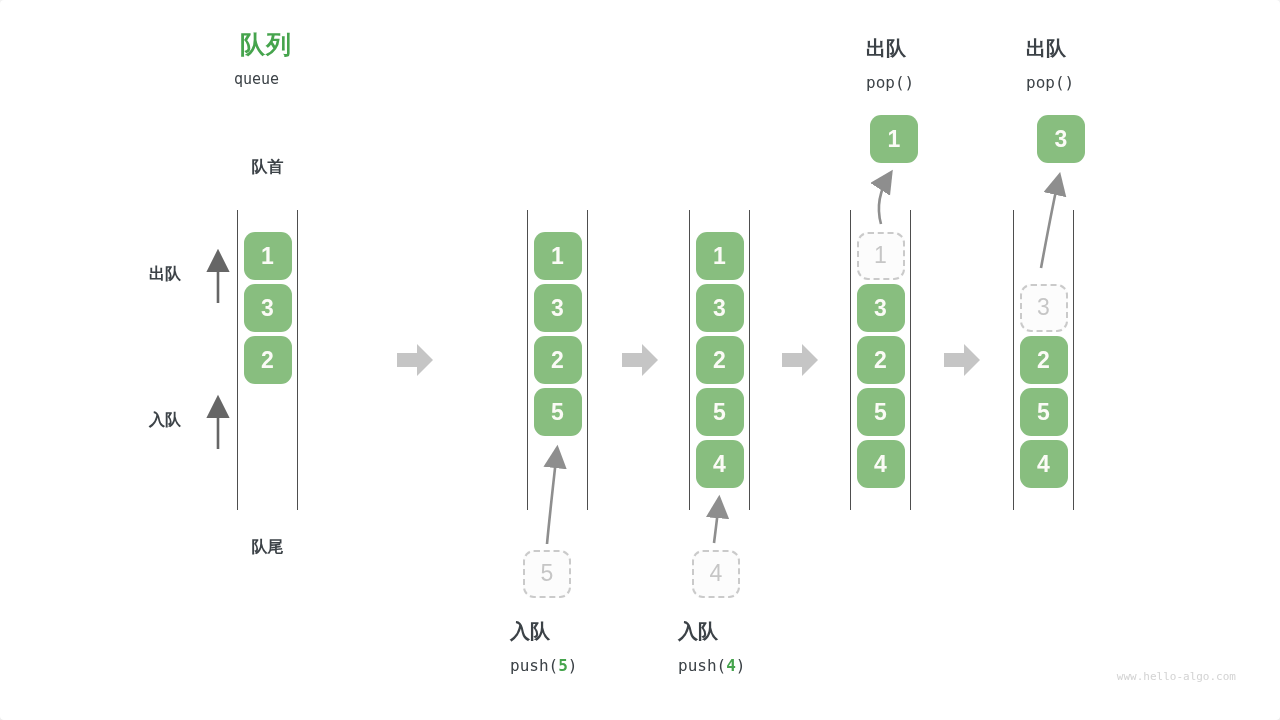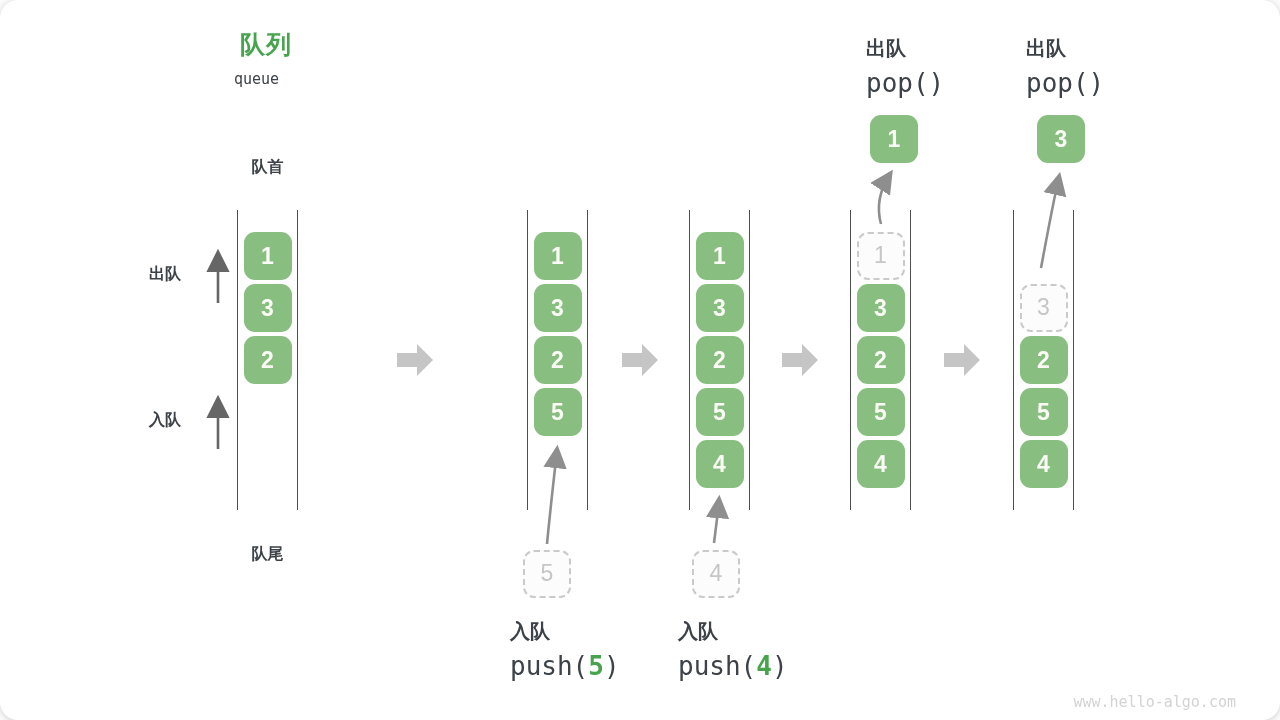--- a/index.html
+++ b/index.html
@@ -1,18 +1,18 @@
 <!DOCTYPE html>
 <html style="--box-green: #88BE7F; --accent-green: #46A44D; --dark: #3C4247; --line: #4E4E4E; --dash-border: #CACACA;"><head>
 <meta charset="utf-8">
 <style>
   html,body{margin:0;padding:0;background:#fbfbfb;}
   .canvas{
     position:relative;width:1280px;height:720px;background:#ffffff;
-    border-radius:18px;box-shadow:0 1px 6px rgba(0,0,0,.18);
+    border-radius:4px;box-shadow:0 1px 6px rgba(0,0,0,.18);
     overflow:hidden;
     font-family:"Liberation Sans",sans-serif;
     color:var(--dark);
   }
   :root{
     --box-green:#88BE7F;
     --accent-green:#46A44D;
     --dark:#3C4247;
     --line:#4E4E4E;
     --dash-border:#CACACA;
@@ -20,21 +20,21 @@
     --dash-bg:#FCFCFC;
     --watermark:#D3D3D3;
   }
   .abs{position:absolute;}
   
   .title-zh{left:240px;top:28px;font-size:25px;font-weight:700;color:var(--accent-green);letter-spacing:1px;}
   .title-en{left:234px;top:70px;font-size:15px;font-family:"DejaVu Sans Mono",monospace;color:var(--dark);}
   
   .lbl{font-size:16px;font-weight:700;color:var(--dark);}
   .lbl-front{left:237px;top:157px;width:61px;text-align:center;}
-  .lbl-rear{left:237px;top:537px;width:61px;text-align:center;margin-top:7px;}
+  .lbl-rear{left:237px;top:537px;width:61px;text-align:center;}
   .lbl-deq{left:149px;top:264px;}
   .lbl-enq{left:149px;top:410px;}
   
   .queue-col{
     position:absolute;top:210px;height:300px;width:61px;
     border-left:1.6px solid var(--line);border-right:1.6px solid var(--line);
     box-sizing:border-box;
   }
   .cell{
     position:absolute;left:50%;transform:translateX(-50%);
@@ -53,23 +53,23 @@
     color:#fbfbf6;font-size:23px;font-weight:700;line-height:48px;text-align:center;
   }
   .ghost-box{
     width:48px;height:48px;border-radius:11px;background:var(--dash-bg);
     border:2.2px dashed var(--dash-border);box-sizing:border-box;
     color:var(--dash-text);font-size:23px;line-height:43px;text-align:center;
   }
   
   .op{line-height:32px;}
   .op .zh{font-size:20px;font-weight:700;color:var(--dark);display:block;}
-  .op .code{font-size:26px;font-family:"DejaVu Sans Mono",monospace;color:var(--dark);display:block;margin-top:3px;}
+  .op .code{font-size:16px;font-family:"DejaVu Sans Mono",monospace;color:var(--dark);display:block;margin-top:3px;}
   .op .code .green{color:var(--accent-green);font-weight:700;}
-  .watermark{right:44px;top:693px;font-size:15px;font-family:"DejaVu Sans Mono",monospace;color:var(--watermark);}
+  .watermark{right:44px;top:670px;font-size:11px;font-family:"DejaVu Sans Mono",monospace;color:var(--watermark);}
   svg.overlay{position:absolute;left:0;top:0;pointer-events:none;}
 </style>
 </head>
 <body>
 
 <div class="canvas">
 
   <div class="abs title-zh">队列</div>
   <div class="abs title-en">queue</div>
 

